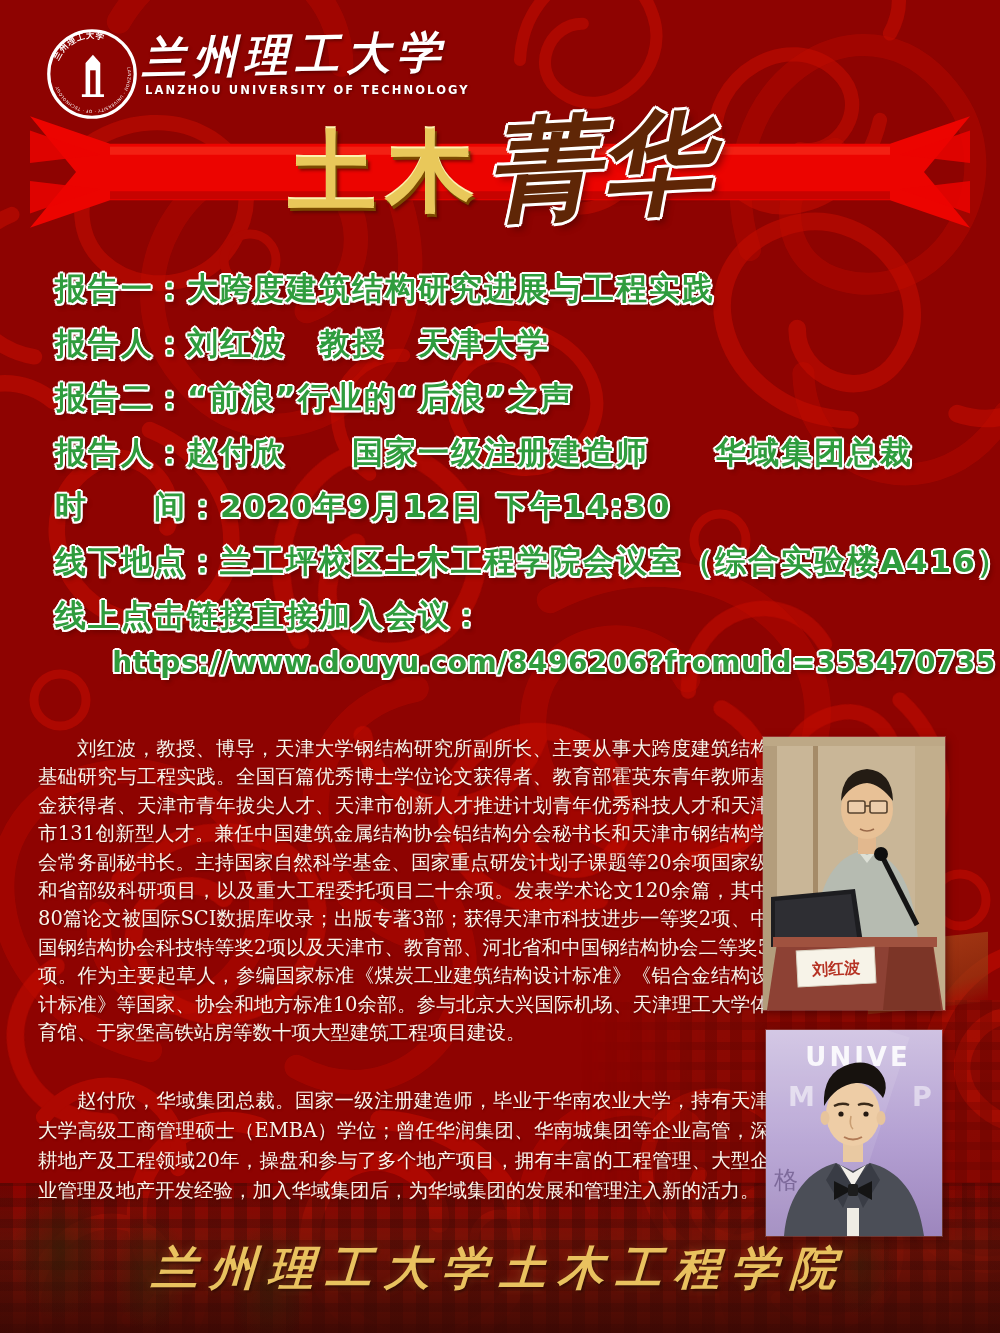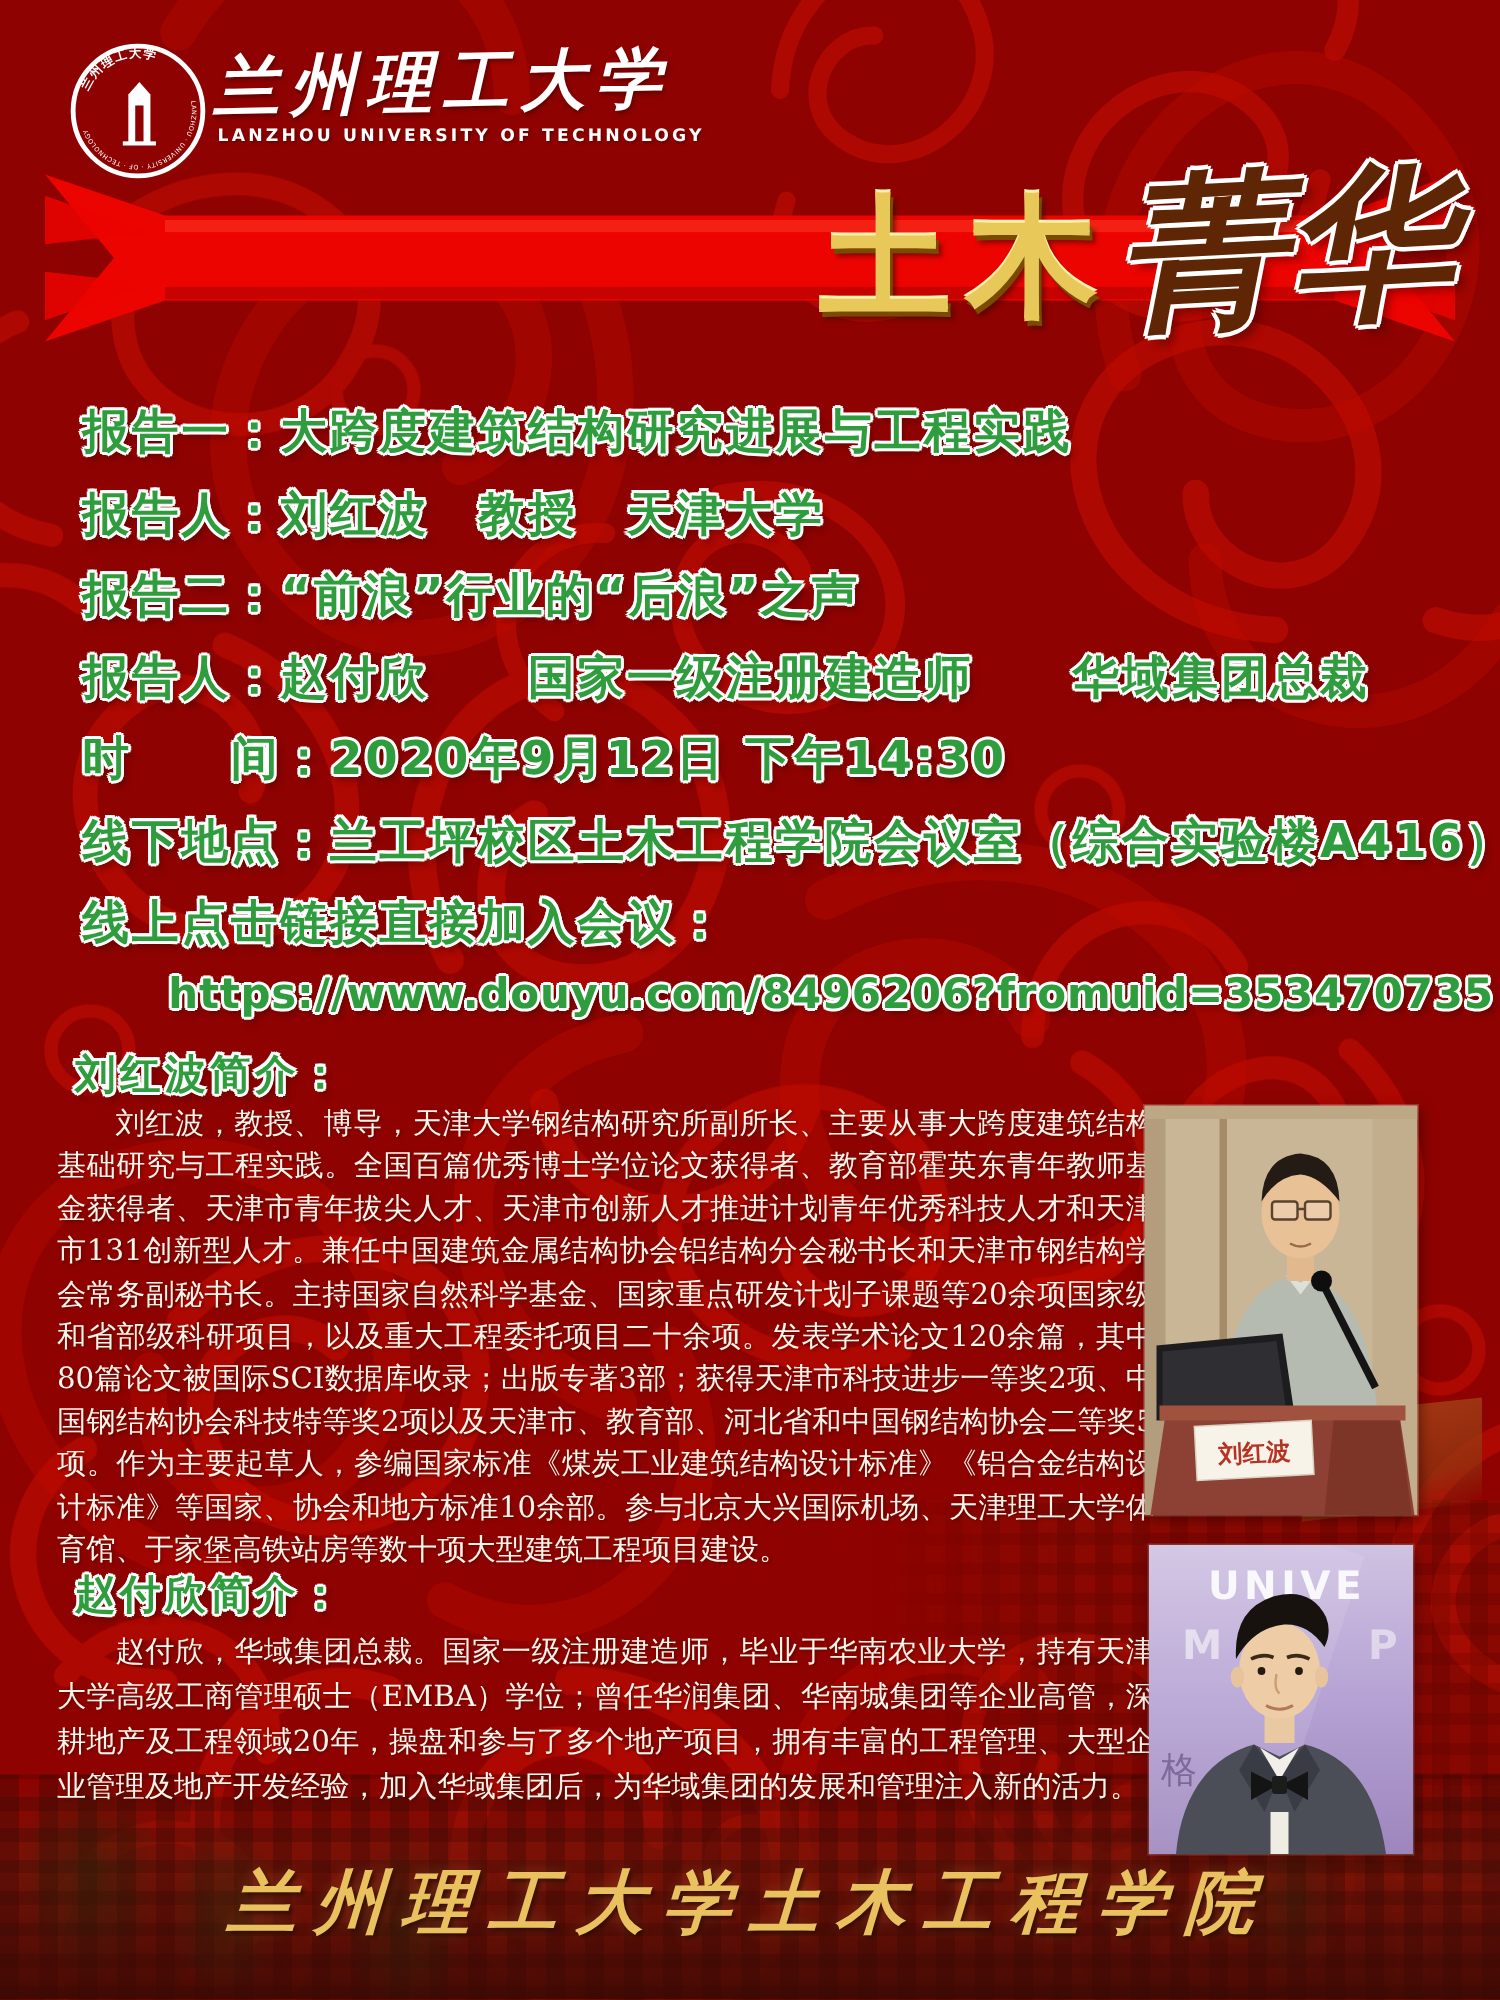--- a/index.html
+++ b/index.html
@@ -47,21 +47,21 @@
   .uni-en{
     position:absolute; left:145px; top:83px; z-index:3;
     font-size:11.5px; font-weight:bold; color:#ffffff; letter-spacing:2.1px;
     text-shadow:1px 1px 2px rgba(60,0,0,.5);
   }
 
   
   .banner{position:absolute; left:30px; top:96px; width:940px; height:152px; z-index:3;}
   .banner svg.ribbon{position:absolute; inset:0; width:100%; height:100%;}
   .banner-text{
-    position:absolute; inset:0; display:flex; align-items:center; justify-content:flex-end;
+    position:absolute; inset:0; display:flex; align-items:center; justify-content:center;
   }
   .gold-big{
     font-size:88px; font-weight:900; color:#e9c85a; letter-spacing:10px; line-height:1;
     text-shadow:0 -2px 0 #fdf2ae, 2px 3px 0 #7a4a00, 4px 5px 3px rgba(60,10,0,.55);
   }
   .callig{
     font-size:112px; font-weight:bold; font-style:italic; line-height:1;
     font-family:"DejaVu Serif","Liberation Serif",serif;
     color:#5f2606; margin:0 2px; transform:translateY(-6px) rotate(-3deg);
     text-shadow:
@@ -195,21 +195,20 @@
     <div class="green-line">报告人：刘红波　教授　天津大学</div>
     <div class="green-line">报告二：“前浪”行业的“后浪”之声</div>
     <div class="green-line">报告人：赵付欣　　国家一级注册建造师　　华域集团总裁</div>
     <div class="green-line">时　　间：2020年9月12日 下午14:30</div>
     <div class="green-line">线下地点：兰工坪校区土木工程学院会议室（综合实验楼A416）</div>
     <div class="green-line">线上点击链接直接加入会议：</div>
   </div>
 
   <div class="green-line link-line">https://www.douyu.com/8496206?fromuid=353470735</div>
 
-  <div class="green-line sec-heading" style="top:698px;">刘红波简介：</div>
   <div class="para" style="top:735px;">刘红波，教授、博导，天津大学钢结构研究所副所长、主要从事大跨度建筑结构基础研究与工程实践。全国百篇优秀博士学位论文获得者、教育部霍英东青年教师基金获得者、天津市青年拔尖人才、天津市创新人才推进计划青年优秀科技人才和天津市131创新型人才。兼任中国建筑金属结构协会铝结构分会秘书长和天津市钢结构学会常务副秘书长。主持国家自然科学基金、国家重点研发计划子课题等20余项国家级和省部级科研项目，以及重大工程委托项目二十余项。发表学术论文120余篇，其中80篇论文被国际SCI数据库收录；出版专著3部；获得天津市科技进步一等奖2项、中国钢结构协会科技特等奖2项以及天津市、教育部、河北省和中国钢结构协会二等奖5项。作为主要起草人，参编国家标准《煤炭工业建筑结构设计标准》《铝合金结构设计标准》等国家、协会和地方标准10余部。参与北京大兴国际机场、天津理工大学体育馆、于家堡高铁站房等数十项大型建筑工程项目建设。</div>
 
   <svg id="photo-liu" class="photo" viewBox="0 0 182 273" xmlns="http://www.w3.org/2000/svg">
     <rect width="182" height="273" fill="#c9b697"></rect>
     <rect x="0" width="14" height="273" fill="#b39d7c"></rect>
     <rect x="50" width="5" height="215" fill="#a58b68"></rect>
     <rect x="152" width="30" height="273" fill="#c2ae8c"></rect>
     <rect y="0" width="182" height="9" fill="#bda886"></rect>
     <g>
       <path d="M52,242 L52,195 C56,145 72,119 102,113 C136,118 152,150 156,215 L156,242 Z" fill="#b6bbb1"></path>
@@ -234,21 +233,20 @@
       <polygon points="4,273 14,206 170,206 180,273" fill="#8d4134"></polygon>
       <rect x="10" y="200" width="164" height="10" fill="#a0523f"></rect>
       <polygon points="120,273 126,210 170,210 178,273" fill="#7c3527"></polygon>
       <g transform="rotate(-3 72 228)">
         <rect x="34" y="212" width="78" height="36" fill="#f7f3e8" stroke="#d8d2c2"></rect>
         <text x="73" y="237" font-size="16" font-weight="bold" fill="#b63324" text-anchor="middle">刘红波</text>
       </g>
     </g>
   </svg>
 
-  <div class="green-line sec-heading" style="top:1045px;">赵付欣简介：</div>
   <div class="para" style="top:1086px; line-height:30px;">赵付欣，华域集团总裁。国家一级注册建造师，毕业于华南农业大学，持有天津大学高级工商管理硕士（EMBA）学位；曾任华润集团、华南城集团等企业高管，深耕地产及工程领域20年，操盘和参与了多个地产项目，拥有丰富的工程管理、大型企业管理及地产开发经验，加入华域集团后，为华域集团的发展和管理注入新的活力。</div>
 
   <svg id="photo-zhao" class="photo" viewBox="0 0 176 206" xmlns="http://www.w3.org/2000/svg">
     <defs>
       <linearGradient id="zbg" x1="0" y1="0" x2="0" y2="1">
         <stop offset="0" stop-color="#cfc2e2"></stop>
         <stop offset="0.55" stop-color="#b39fd2"></stop>
         <stop offset="1" stop-color="#9d86bd"></stop>
       </linearGradient>
     </defs>

